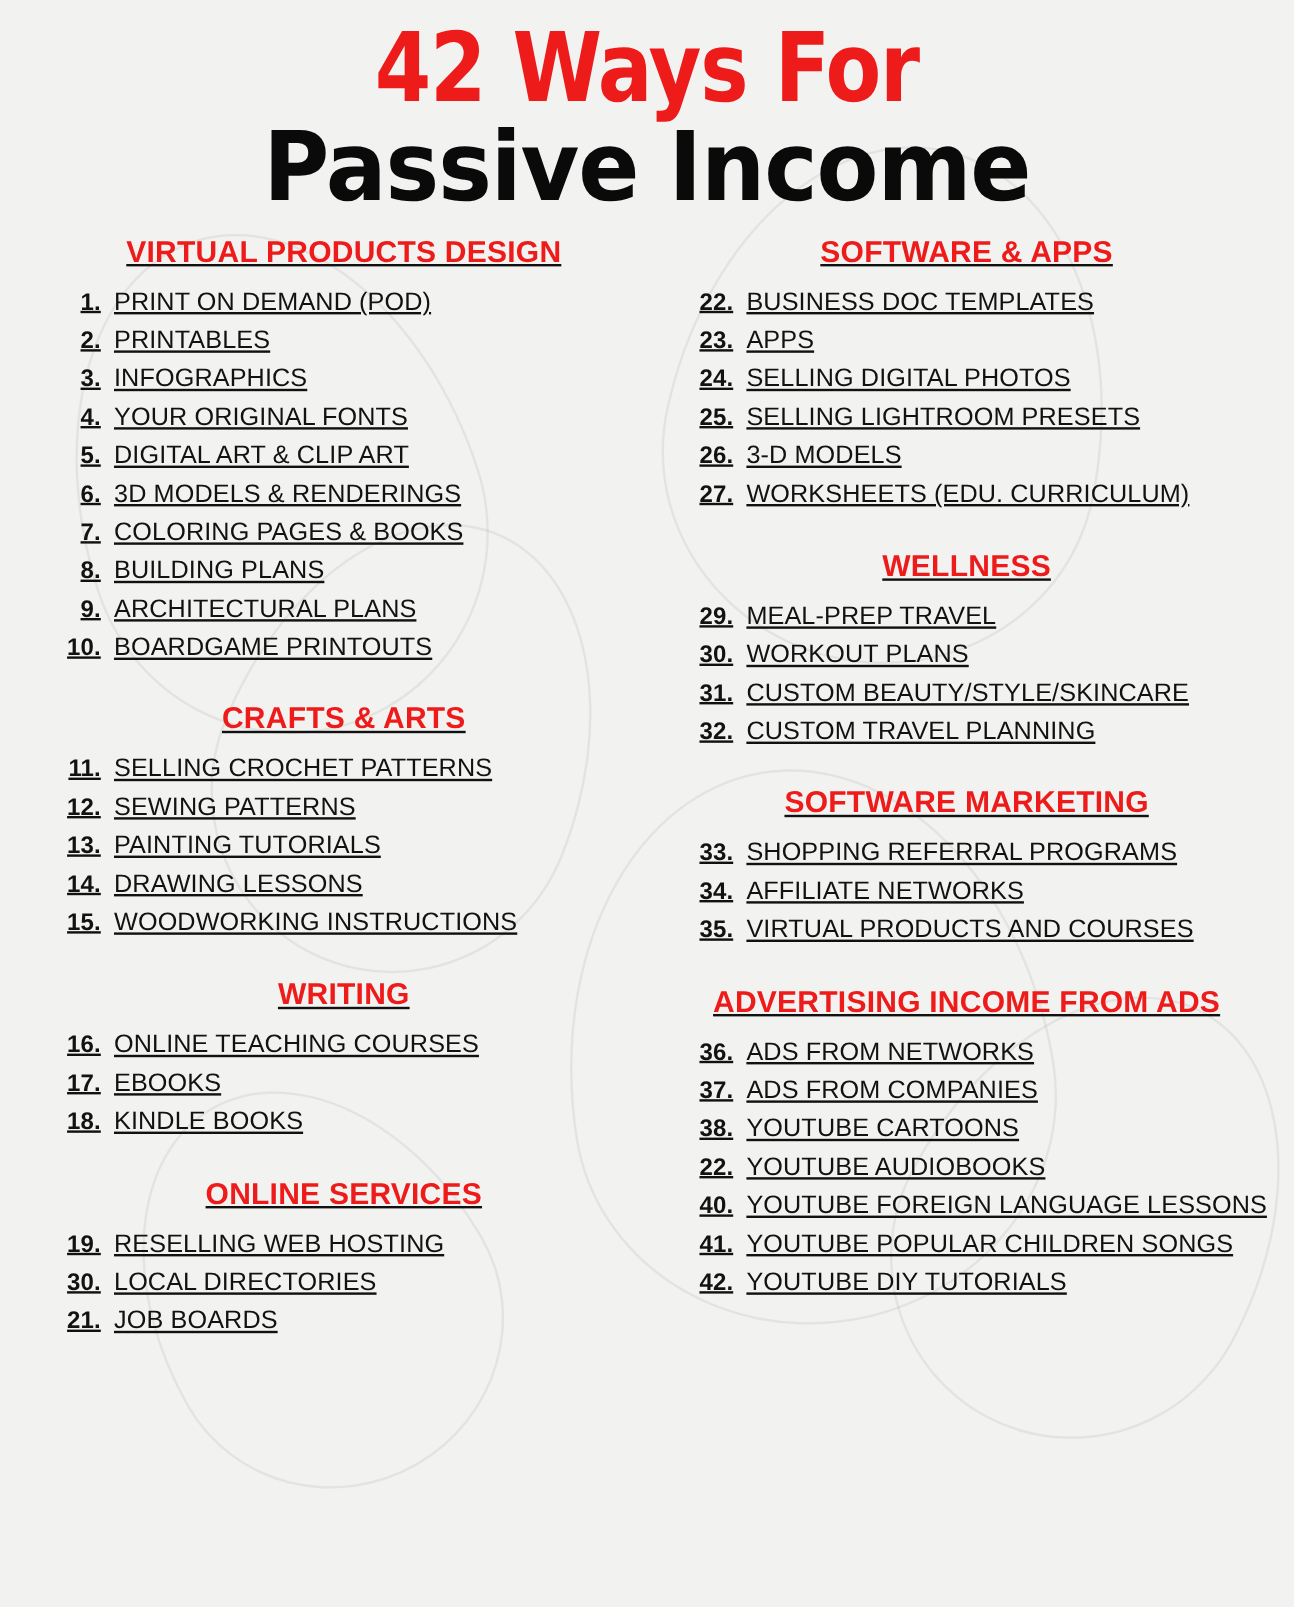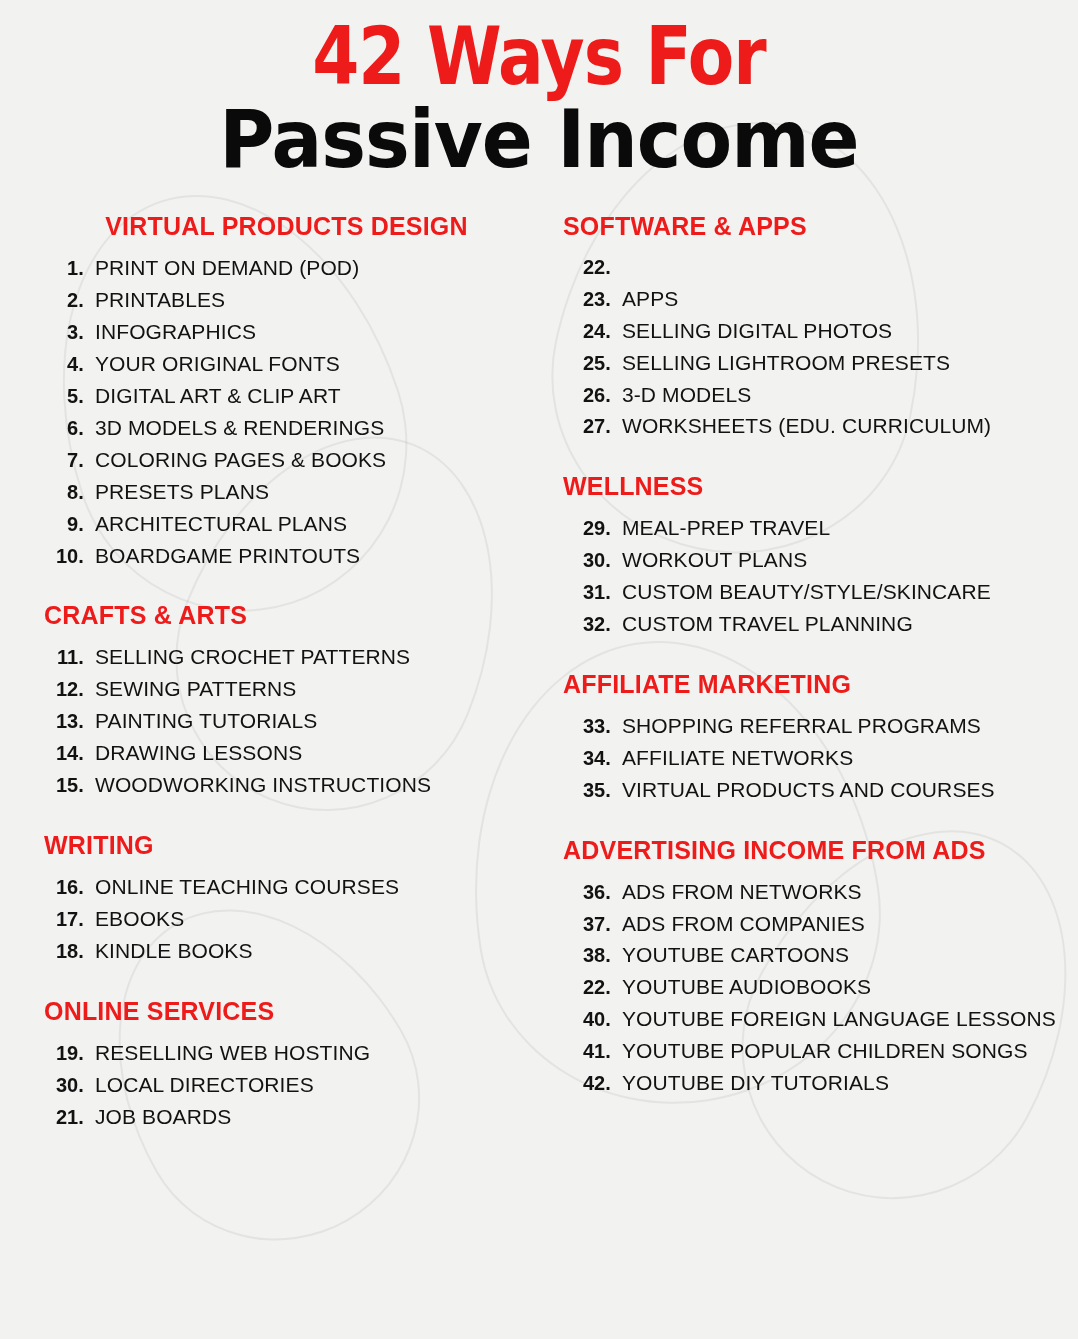--- a/index.html
+++ b/index.html
@@ -57,34 +57,36 @@
     font-weight: 700;
     color: #0a0a0a;
     letter-spacing: -1px;
     font-family: "DejaVu Sans", sans-serif;
     transform: scaleX(0.94);
     margin-top: 2px;
   }
 
   .columns {
     display: flex;
-    margin-top: 28px;
+    margin-top: 12px;
+    text-decoration: underline;
   }
   .col {
     width: 50%;
     box-sizing: border-box;
   }
   .col-left { padding-left: 18px; padding-right: 10px; }
   .col-right { padding-left: 24px; padding-right: 4px; }
 
   .section { margin-bottom: 10px; }
   .section-heading {
     color: #ee1b1b;
     font-weight: 700;
     font-size: 25px;
+    text-align: center;
     line-height: 1.28;
     margin: 0 0 10px 0;
     letter-spacing: 0.2px;
   }
   .section-heading.left-head { text-align: center; }
 
   ul.items {
     list-style: none;
     margin: 0 0 0 0;
     padding: 0;
@@ -157,21 +159,21 @@
           <li>
               <span class="num">6.</span>
               <span class="lbl">3D MODELS &amp; RENDERINGS</span>
             </li>
           <li>
               <span class="num">7.</span>
               <span class="lbl">COLORING PAGES &amp; BOOKS</span>
             </li>
           <li>
               <span class="num">8.</span>
-              <span class="lbl">PRESETS PLANS</span>
+              <span class="lbl">BUILDING PLANS</span>
             </li>
           <li>
               <span class="num">9.</span>
               <span class="lbl">ARCHITECTURAL PLANS</span>
             </li>
           <li>
               <span class="num">10.</span>
               <span class="lbl">BOARDGAME PRINTOUTS</span>
             </li>
         </ul>
@@ -241,20 +243,21 @@
 
     </div>
 
     <div class="col col-right right-col">
 
       <div class="section">
         <div class="section-heading">SOFTWARE &amp; APPS</div>
         <ul class="items">
           <li>
               <span class="num">22.</span>
+              <span class="lbl">BUSINESS DOC TEMPLATES</span>
             </li>
           <li>
               <span class="num">23.</span>
               <span class="lbl">APPS</span>
             </li>
           <li>
               <span class="num">24.</span>
               <span class="lbl">SELLING DIGITAL PHOTOS</span>
             </li>
           <li>
@@ -288,21 +291,21 @@
               <span class="lbl">CUSTOM BEAUTY/STYLE/SKINCARE</span>
             </li>
           <li>
               <span class="num">32.</span>
               <span class="lbl">CUSTOM TRAVEL PLANNING</span>
             </li>
         </ul>
       </div>
 
       <div class="section sec-gap-lg">
-        <div class="section-heading">AFFILIATE MARKETING</div>
+        <div class="section-heading">SOFTWARE MARKETING</div>
         <ul class="items">
           <li>
               <span class="num">33.</span>
               <span class="lbl">SHOPPING REFERRAL PROGRAMS</span>
             </li>
           <li>
               <span class="num">34.</span>
               <span class="lbl">AFFILIATE NETWORKS</span>
             </li>
           <li>

